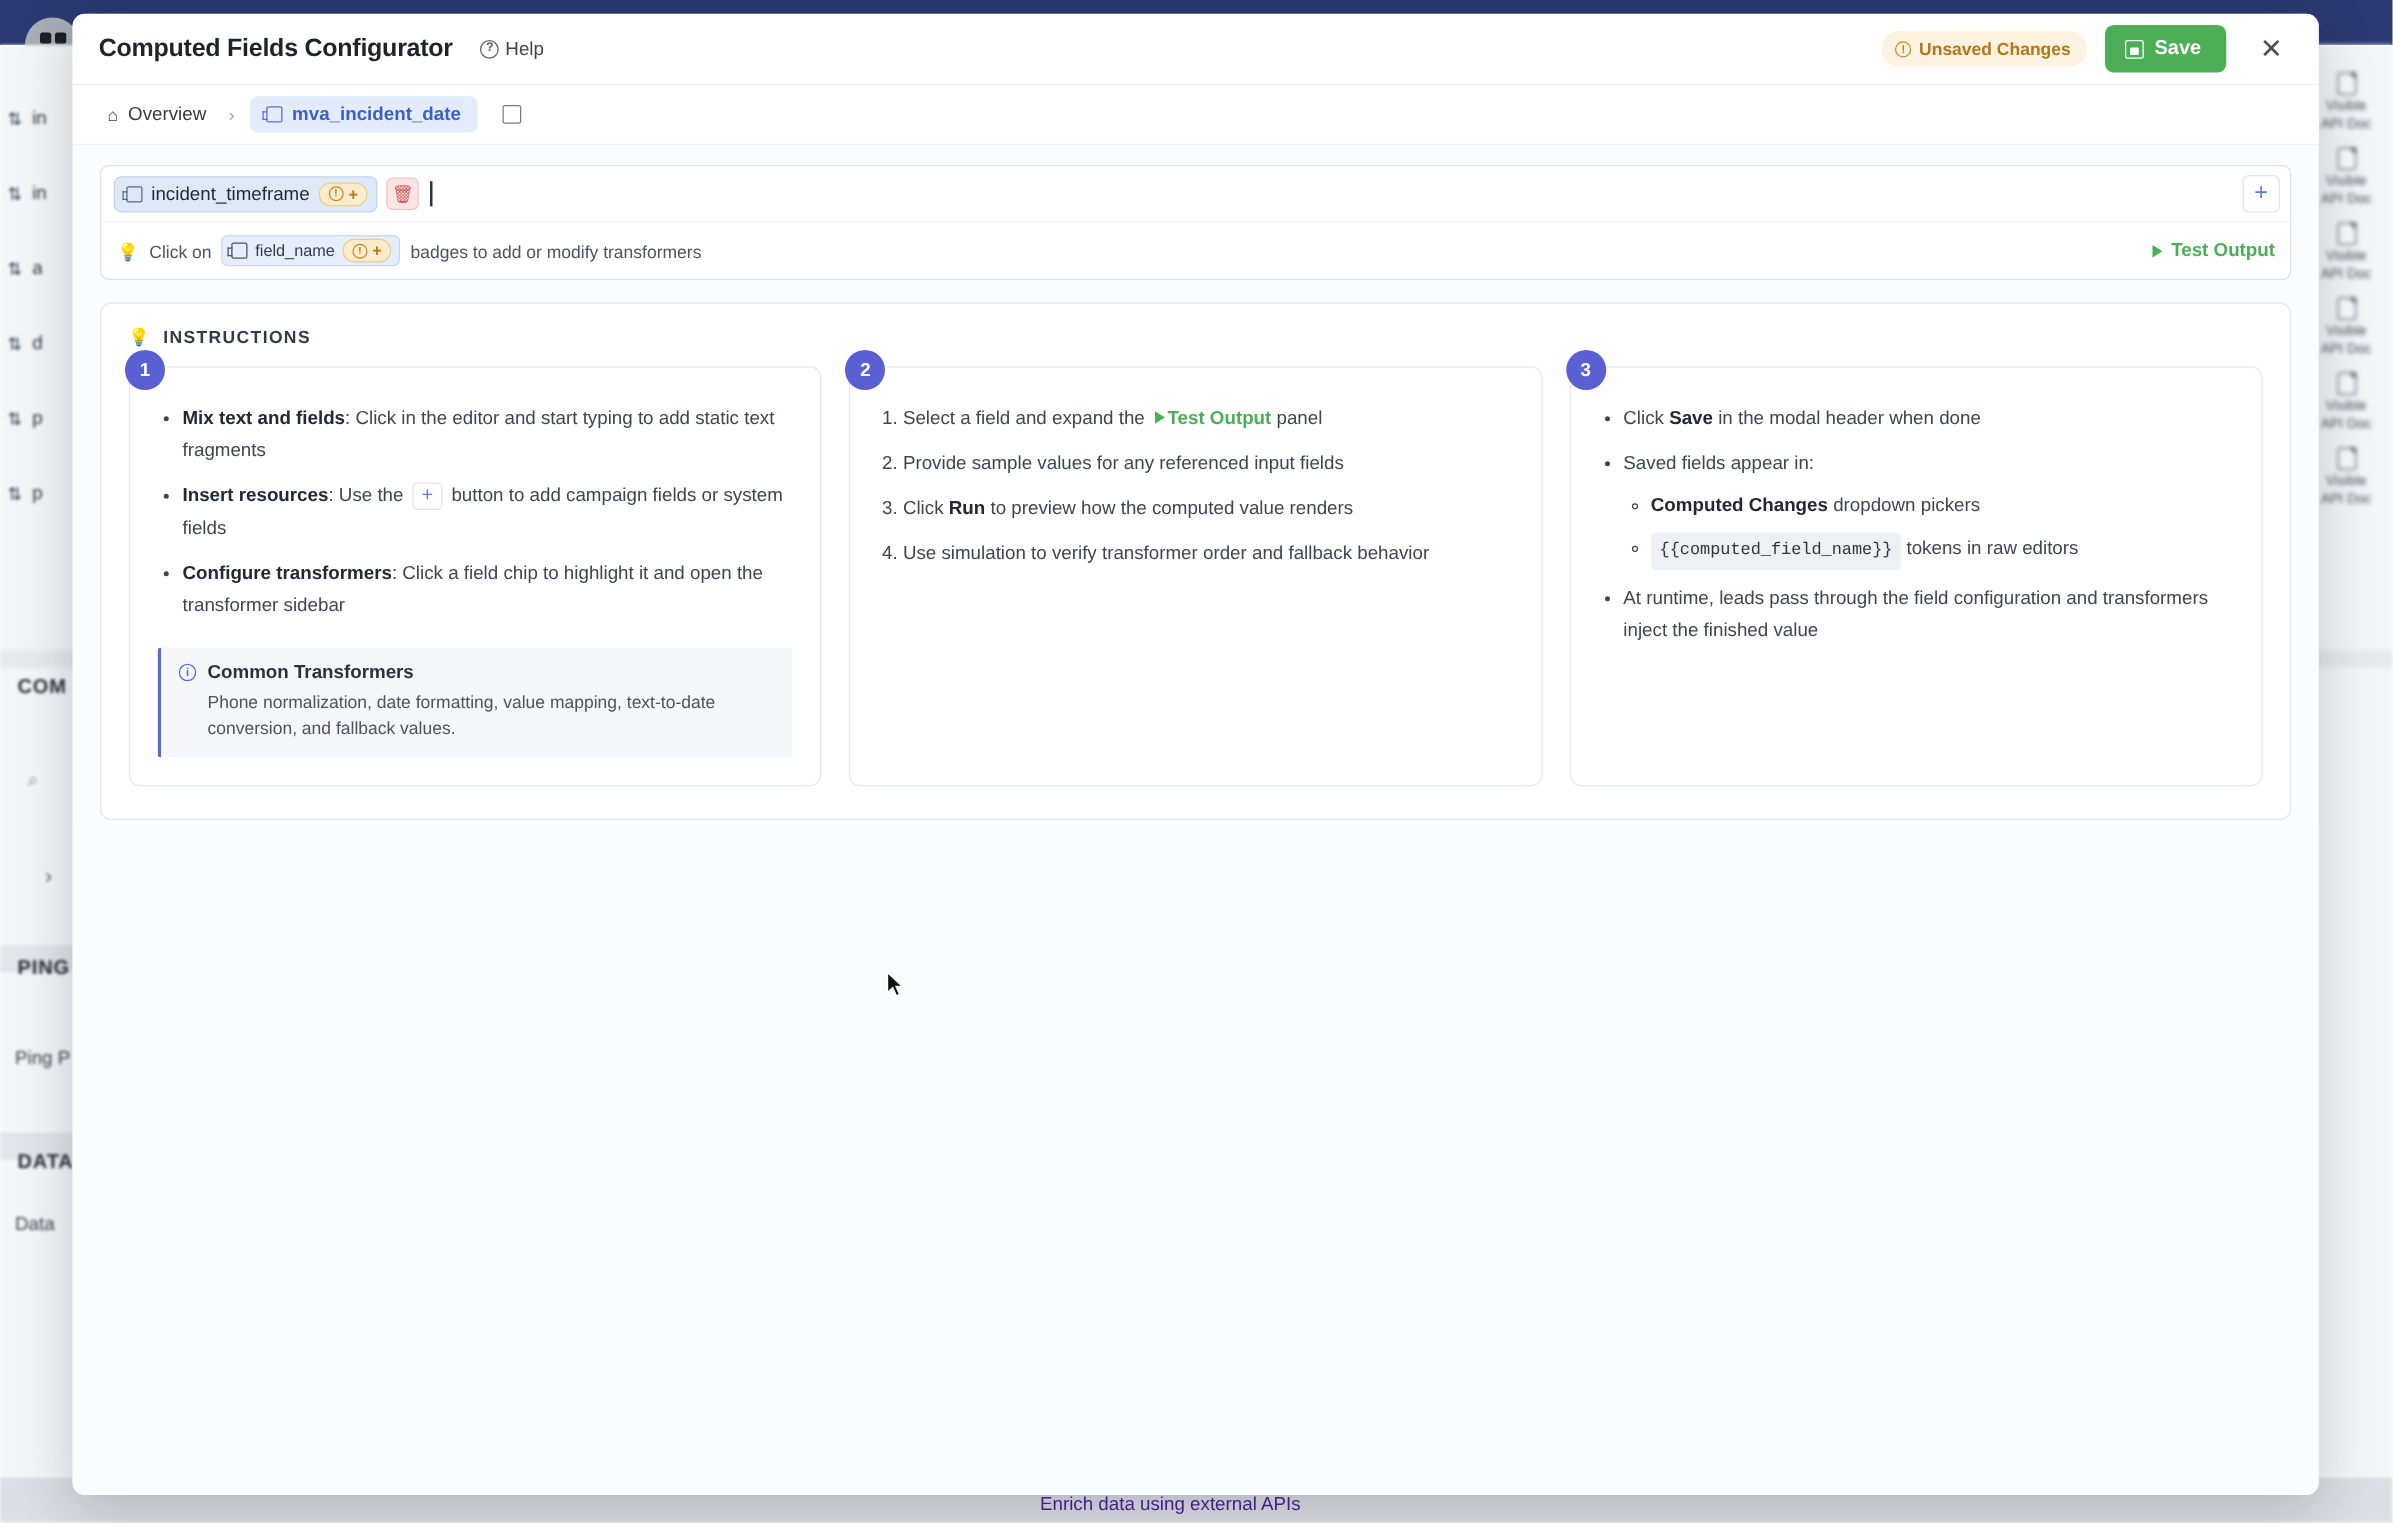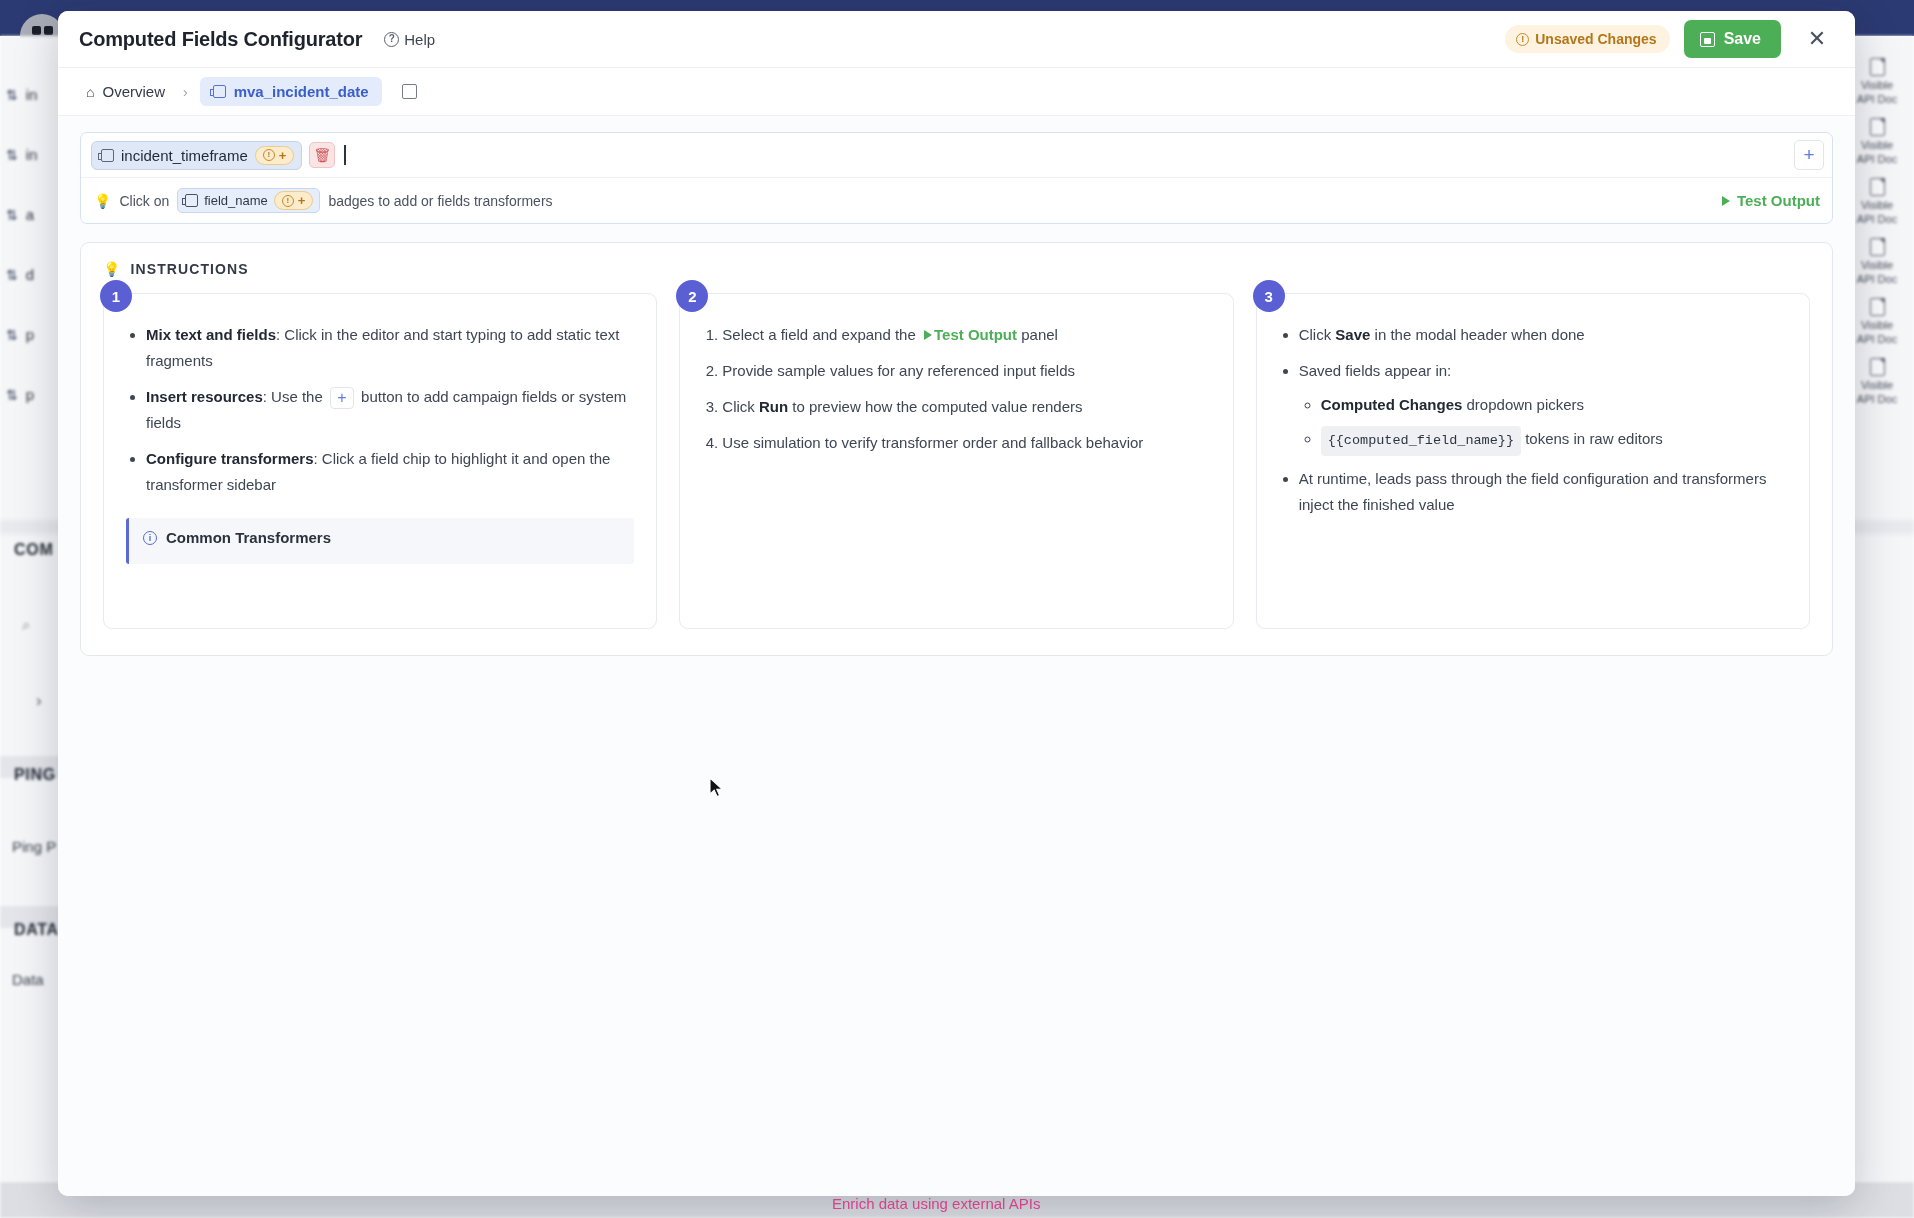--- a/index.html
+++ b/index.html
@@ -78,21 +78,21 @@
   .bg-right-item .docicon::after {
     content: ""; position: absolute; right: -1px; top: -1px;
     border-left: 6px solid transparent; border-top: 6px solid #5a616e;
   }
   .bg-bottom-bar {
     position: absolute; left: 0; right: 0; bottom: 0; height: 36px;
     background: #dcdee3; filter: blur(1.4px);
   }
   .bg-bottom-text {
     position: absolute; left: 832px; bottom: 6px;
-    font-size: 15px; color: #ec4899; white-space: nowrap;
+    font-size: 15px; color: #4c1d95; white-space: nowrap;
   }
   .bg-bottom-gear {
     position: absolute; left: 793px; bottom: 20px; font-size: 15px; color: #535a66;
   }
   .bg-bottom-chev {
     position: absolute; right: 520px; bottom: 18px; font-size: 15px; color: #606773;
   }
   .bg-mid-block {
     position: absolute; left: 0; right: 0; top: 520px; height: 14px;
     background: #e7e9ed; filter: blur(2px);
@@ -491,21 +491,21 @@
       <span class="bulb">💡</span>
       <span>Click on</span>
       <span class="hint-chip">
         <span class="chip-glyph"></span>
         <span>field_name</span>
         <span class="chip-badge">
           <span class="circ">!</span>
           <span>+</span>
         </span>
       </span>
-      <span>badges to add or fields transformers</span>
+      <span>badges to add or modify transformers</span>
       <span class="hint-spacer"></span>
       <span class="test-output-link">
         <span class="tri"></span>
         <span>Test Output</span>
       </span>
     </div>
   </div>
 
   <div class="instructions">
     <div class="instructions-head">
@@ -528,20 +528,21 @@
           </li>
           <li>
             <span class="b">Configure transformers</span><span>: Click a field chip to highlight it and open the transformer sidebar</span>
           </li>
         </ul>
         <div class="callout">
           <div class="callout-title">
             <span class="circ">i</span>
             <span>Common Transformers</span>
           </div>
+          <div class="callout-body">Phone normalization, date formatting, value mapping, text-to-date conversion, and fallback values.</div>
         </div>
       </div>
 
       <div class="card">
         <div class="step-badge">2</div>
         <ol class="card-list">
           <li>
             <span>Select a field and expand the</span>
             <span class="tri" style="display:inline-block;color:#4caf58;margin:0 2px 0 4px"></span><span class="green-inline">Test Output</span>
             <span>panel</span>

